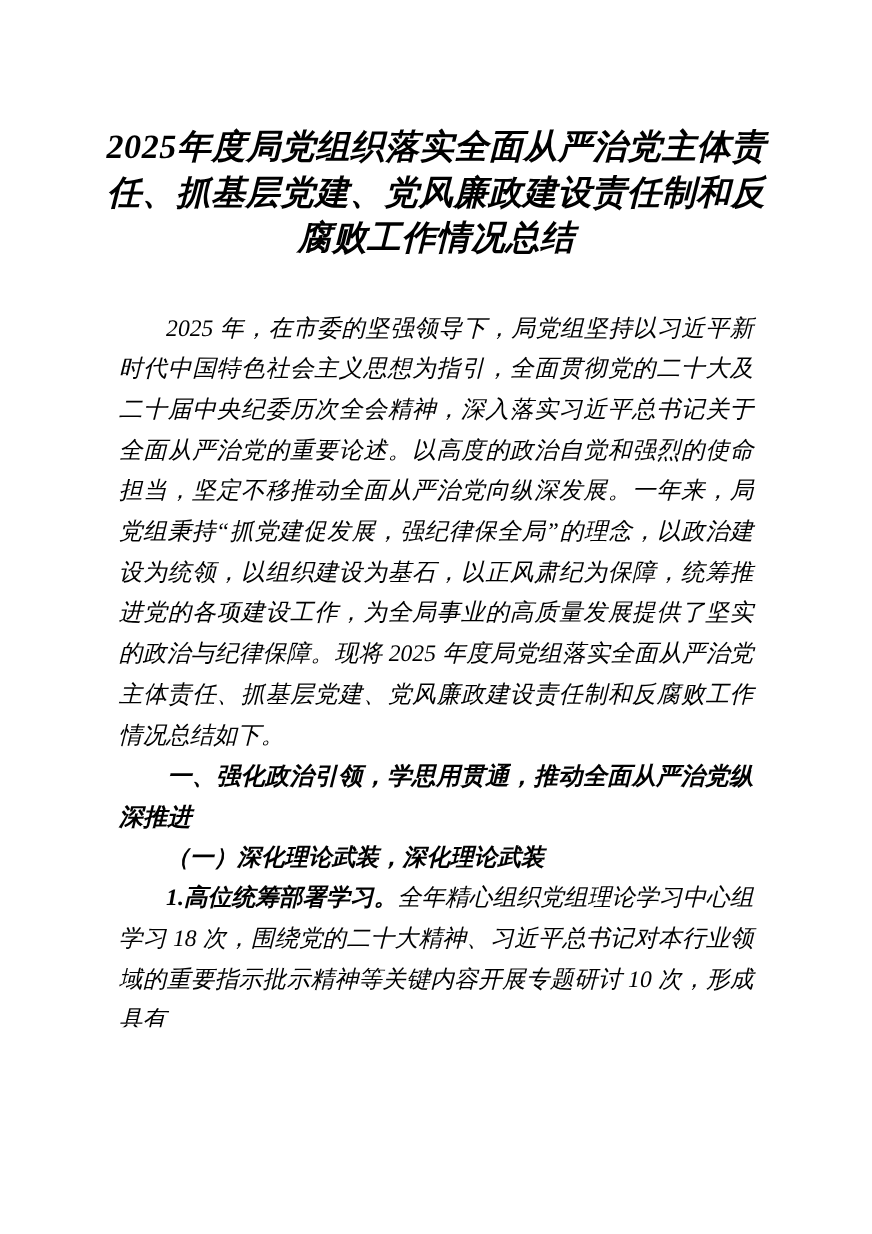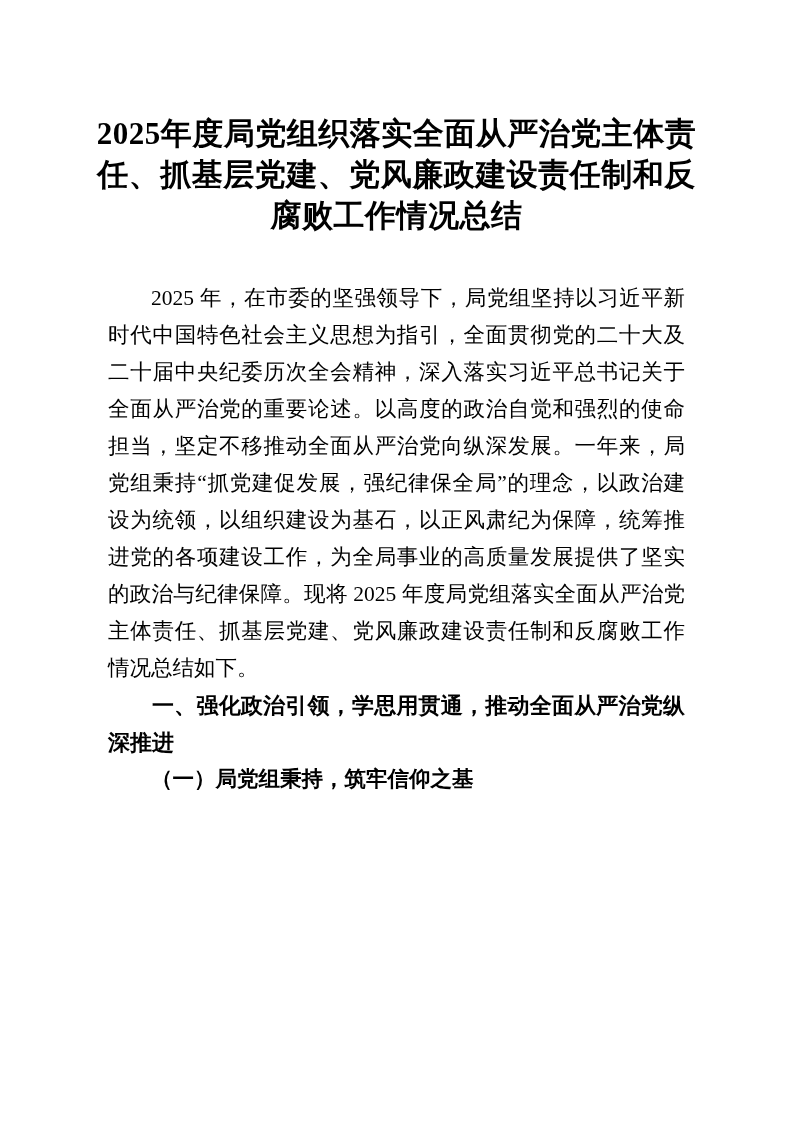--- a/index.html
+++ b/index.html
@@ -8,20 +8,21 @@
     background: #ffffff;
   }
   .page {
     position: relative;
     width: 793px;
     height: 934px;
     background: #ffffff;
     color: #000000;
     font-family: "Liberation Serif", "DejaVu Serif", serif;
     overflow: hidden;
+    font-style: italic;
   }
   .doc-title {
     margin: 113px 95px 0 95px;
     font-size: 31px;
     line-height: 41px;
     font-weight: bold;
     text-align: center;
     font-family: "Liberation Serif", "DejaVu Serif", serif;
     letter-spacing: 0.5px;
   }
@@ -81,23 +82,24 @@
 <div class="page">
 
   <h1 class="doc-title">2025年度局党组织落实全面从严治党主体责任、抓基层党建、党风廉政建设责任制和反腐败工作情况总结</h1>
 
   <div class="doc-body">
 
     <p class="para">2025 年，在市委的坚强领导下，局党组坚持以习近平新时代中国特色社会主义思想为指引，全面贯彻党的二十大及二十届中央纪委历次全会精神，深入落实习近平总书记关于全面从严治党的重要论述。以高度的政治自觉和强烈的使命担当，坚定不移推动全面从严治党向纵深发展。一年来，局党组秉持“抓党建促发展，强纪律保全局”的理念，以政治建设为统领，以组织建设为基石，以正风肃纪为保障，统筹推进党的各项建设工作，为全局事业的高质量发展提供了坚实的政治与纪律保障。现将 2025 年度局党组落实全面从严治党主体责任、抓基层党建、党风廉政建设责任制和反腐败工作情况总结如下。</p>
 
     <h2 class="h-section">一、强化政治引领，学思用贯通，推动全面从严治党纵深推进</h2>
 
-    <h3 class="h-sub">（一）局党组秉持，筑牢信仰之基</h3>
+    <h3 class="h-sub">（一）深化理论武装，深化理论武装</h3>
 
 
+    <p class="para"><span class="lead-kaiti">1.高位统筹部署学习。</span><span>全年精心组织党组理论学习中心组学习 18 次，围绕党的二十大精神、习近平总书记对本行业领域的重要指示批示精神等关键内容开展专题研讨 10 次，形成具有</span></p>
 
   </div>
 
   <div class="footer">
     <span class="dash">—</span><span class="page-num">1</span><span class="dash">—</span>
   </div>
 
 </div>
 
 </body></html>

